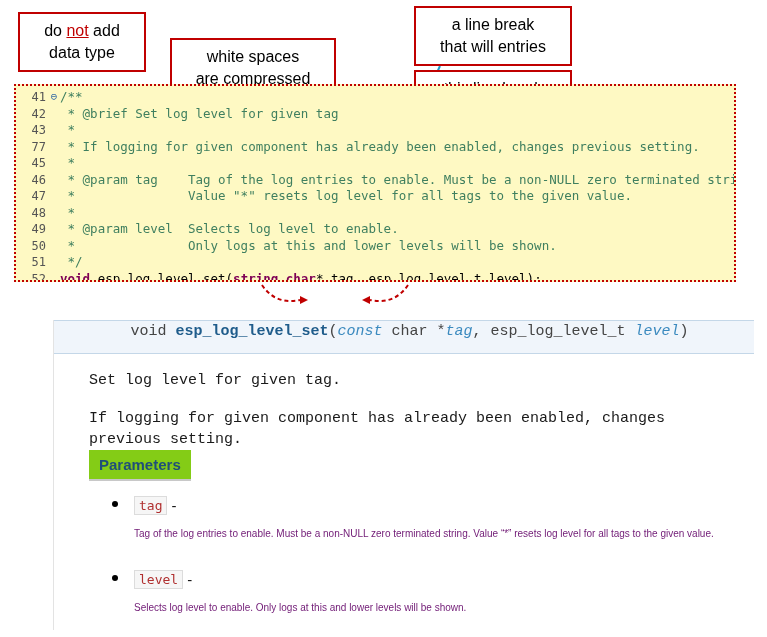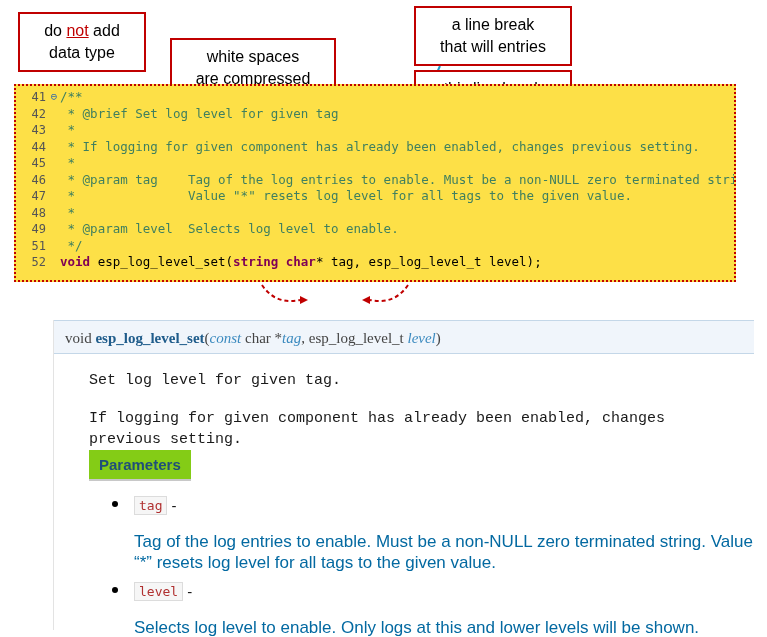--- a/index.html
+++ b/index.html
@@ -68,21 +68,21 @@
   }
 
   
   #code-block {
     position: absolute;
     left: 14px;
     top: 84px;
     width: 722px;
     height: 198px;
     border: 2px dotted #c00000;
-    background: #fde047;
+    background: #fef9c3;
     box-sizing: border-box;
     padding: 3px 4px 3px 4px;
     font-family: "DejaVu Sans Mono", monospace;
     font-size: 12.5px;
     line-height: 16.5px;
     overflow: hidden;
   }
   .code-row {
     display: flex;
     align-items: flex-start;
@@ -130,25 +130,26 @@
   #doc-signature {
     position: absolute;
     left: 0;
     top: 0;
     width: 700px;
     height: 34px;
     background: #f0f5fb;
     border-top: 1px solid #c4d7e8;
     border-bottom: 1px solid #c4d7e8;
     box-sizing: border-box;
-    padding: 9px 0 0 11px;
-    font-family: Liberation Serif, serif;
+    padding: 2px 0 0 11px;
+    font-family: Liberation Mono, monospace;
     font-size: 15px;
     color: #225588;
     white-space: nowrap;
+    text-align: center;
   }
   #doc-signature .fname {
     font-weight: bold;
     color: #1f5c8b;
   }
   #doc-signature .kwd {
     font-style: italic;
     color: #3b8abf;
   }
   #doc-signature .prm {
@@ -178,21 +179,21 @@
     font-size: 15px;
     color: #1f4e79;
     font-weight: bold;
   }
 
   .param-item {
     position: absolute;
     font-family: "Liberation Sans", sans-serif;
   }
   #param-tag { left: 80px; top: 176px; width: 600px; }
-  #param-level { left: 80px; top: 262px; width: 600px; }
+  #param-level { left: 80px; top: 250px; width: 600px; }
 
   .bullet {
     position: absolute;
     left: -22px;
     top: 5px;
     width: 6px;
     height: 6px;
     background: #000000;
     border-radius: 50%;
   }
@@ -207,24 +208,24 @@
     line-height: 17px;
     vertical-align: middle;
   }
   .param-dash {
     font-size: 15px;
     color: #1a1a1a;
     vertical-align: middle;
     margin-left: 4px;
   }
   .param-desc {
-    margin-top: 16px;
+    margin-top: 8px;
     margin-left: 0px;
-    font-size: 17px;
-    color: #0369a1;
+    font-size: 10px;
+    color: #701a75;
     line-height: 21px;
     width: 620px;
   }
 </style>
 </head>
 <body>
 
 <svg class="connectors" xmlns="http://www.w3.org/2000/svg">
 
   <line x1="245" y1="96" x2="150" y2="176" stroke="#1f9ac9" stroke-width="2"></line>
@@ -270,21 +271,21 @@
     <span class="gutter">42</span>
     <span class="fold"></span>
     <span class="code-text doc"> * @brief Set log level for given tag</span>
   </div>
   <div class="code-row">
     <span class="gutter">43</span>
     <span class="fold"></span>
     <span class="code-text doc"> *</span>
   </div>
   <div class="code-row">
-    <span class="gutter">44</span>
+    <span class="gutter">77</span>
     <span class="fold"></span>
     <span class="code-text doc"> * If logging for given component has already been enabled, changes previous setting.</span>
   </div>
   <div class="code-row">
     <span class="gutter">45</span>
     <span class="fold"></span>
     <span class="code-text doc"> *</span>
   </div>
   <div class="code-row">
     <span class="gutter">46</span>
@@ -298,20 +299,25 @@
   </div>
   <div class="code-row">
     <span class="gutter">48</span>
     <span class="fold"></span>
     <span class="code-text doc"> *</span>
   </div>
   <div class="code-row">
     <span class="gutter">49</span>
     <span class="fold"></span>
     <span class="code-text doc"> * @param level  Selects log level to enable.</span>
+  </div>
+  <div class="code-row">
+    <span class="gutter">50</span>
+    <span class="fold"></span>
+    <span class="code-text doc"> *               Only logs at this and lower levels will be shown.</span>
   </div>
   <div class="code-row">
     <span class="gutter">51</span>
     <span class="fold"></span>
     <span class="code-text doc"> */</span>
   </div>
 
   <div class="code-row">
     <span class="gutter">52</span>
     <span class="fold"></span>

